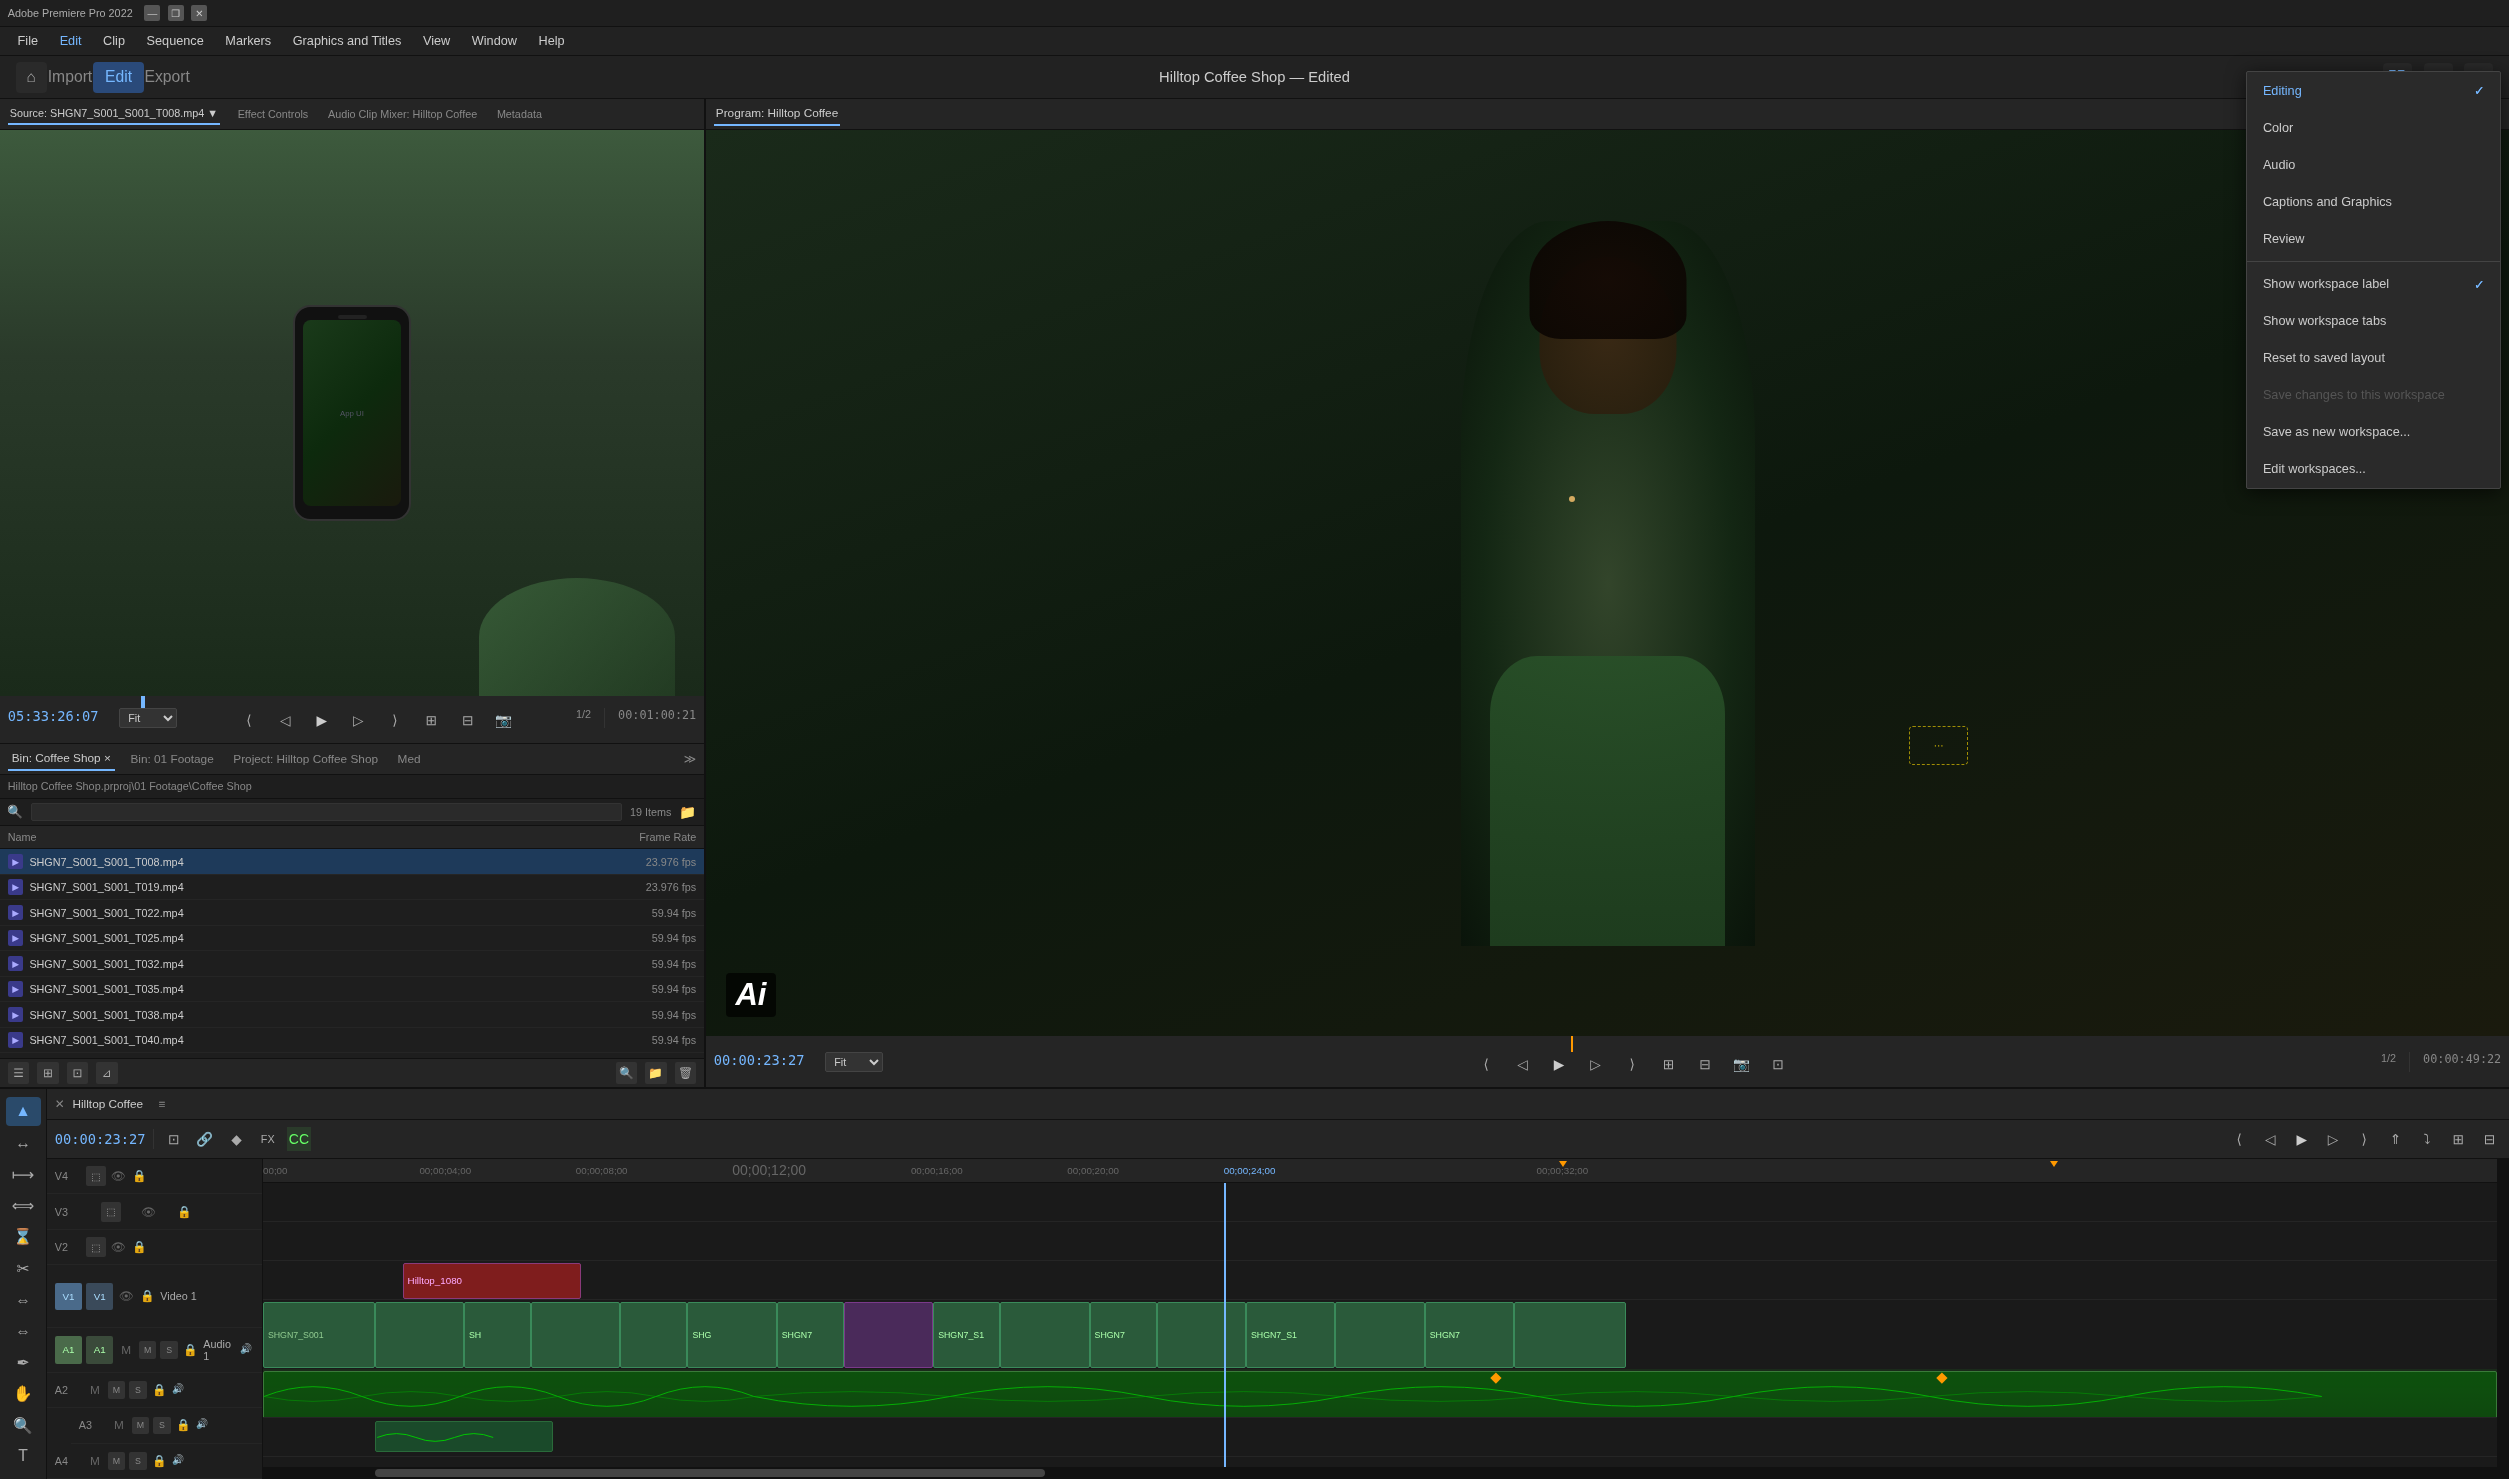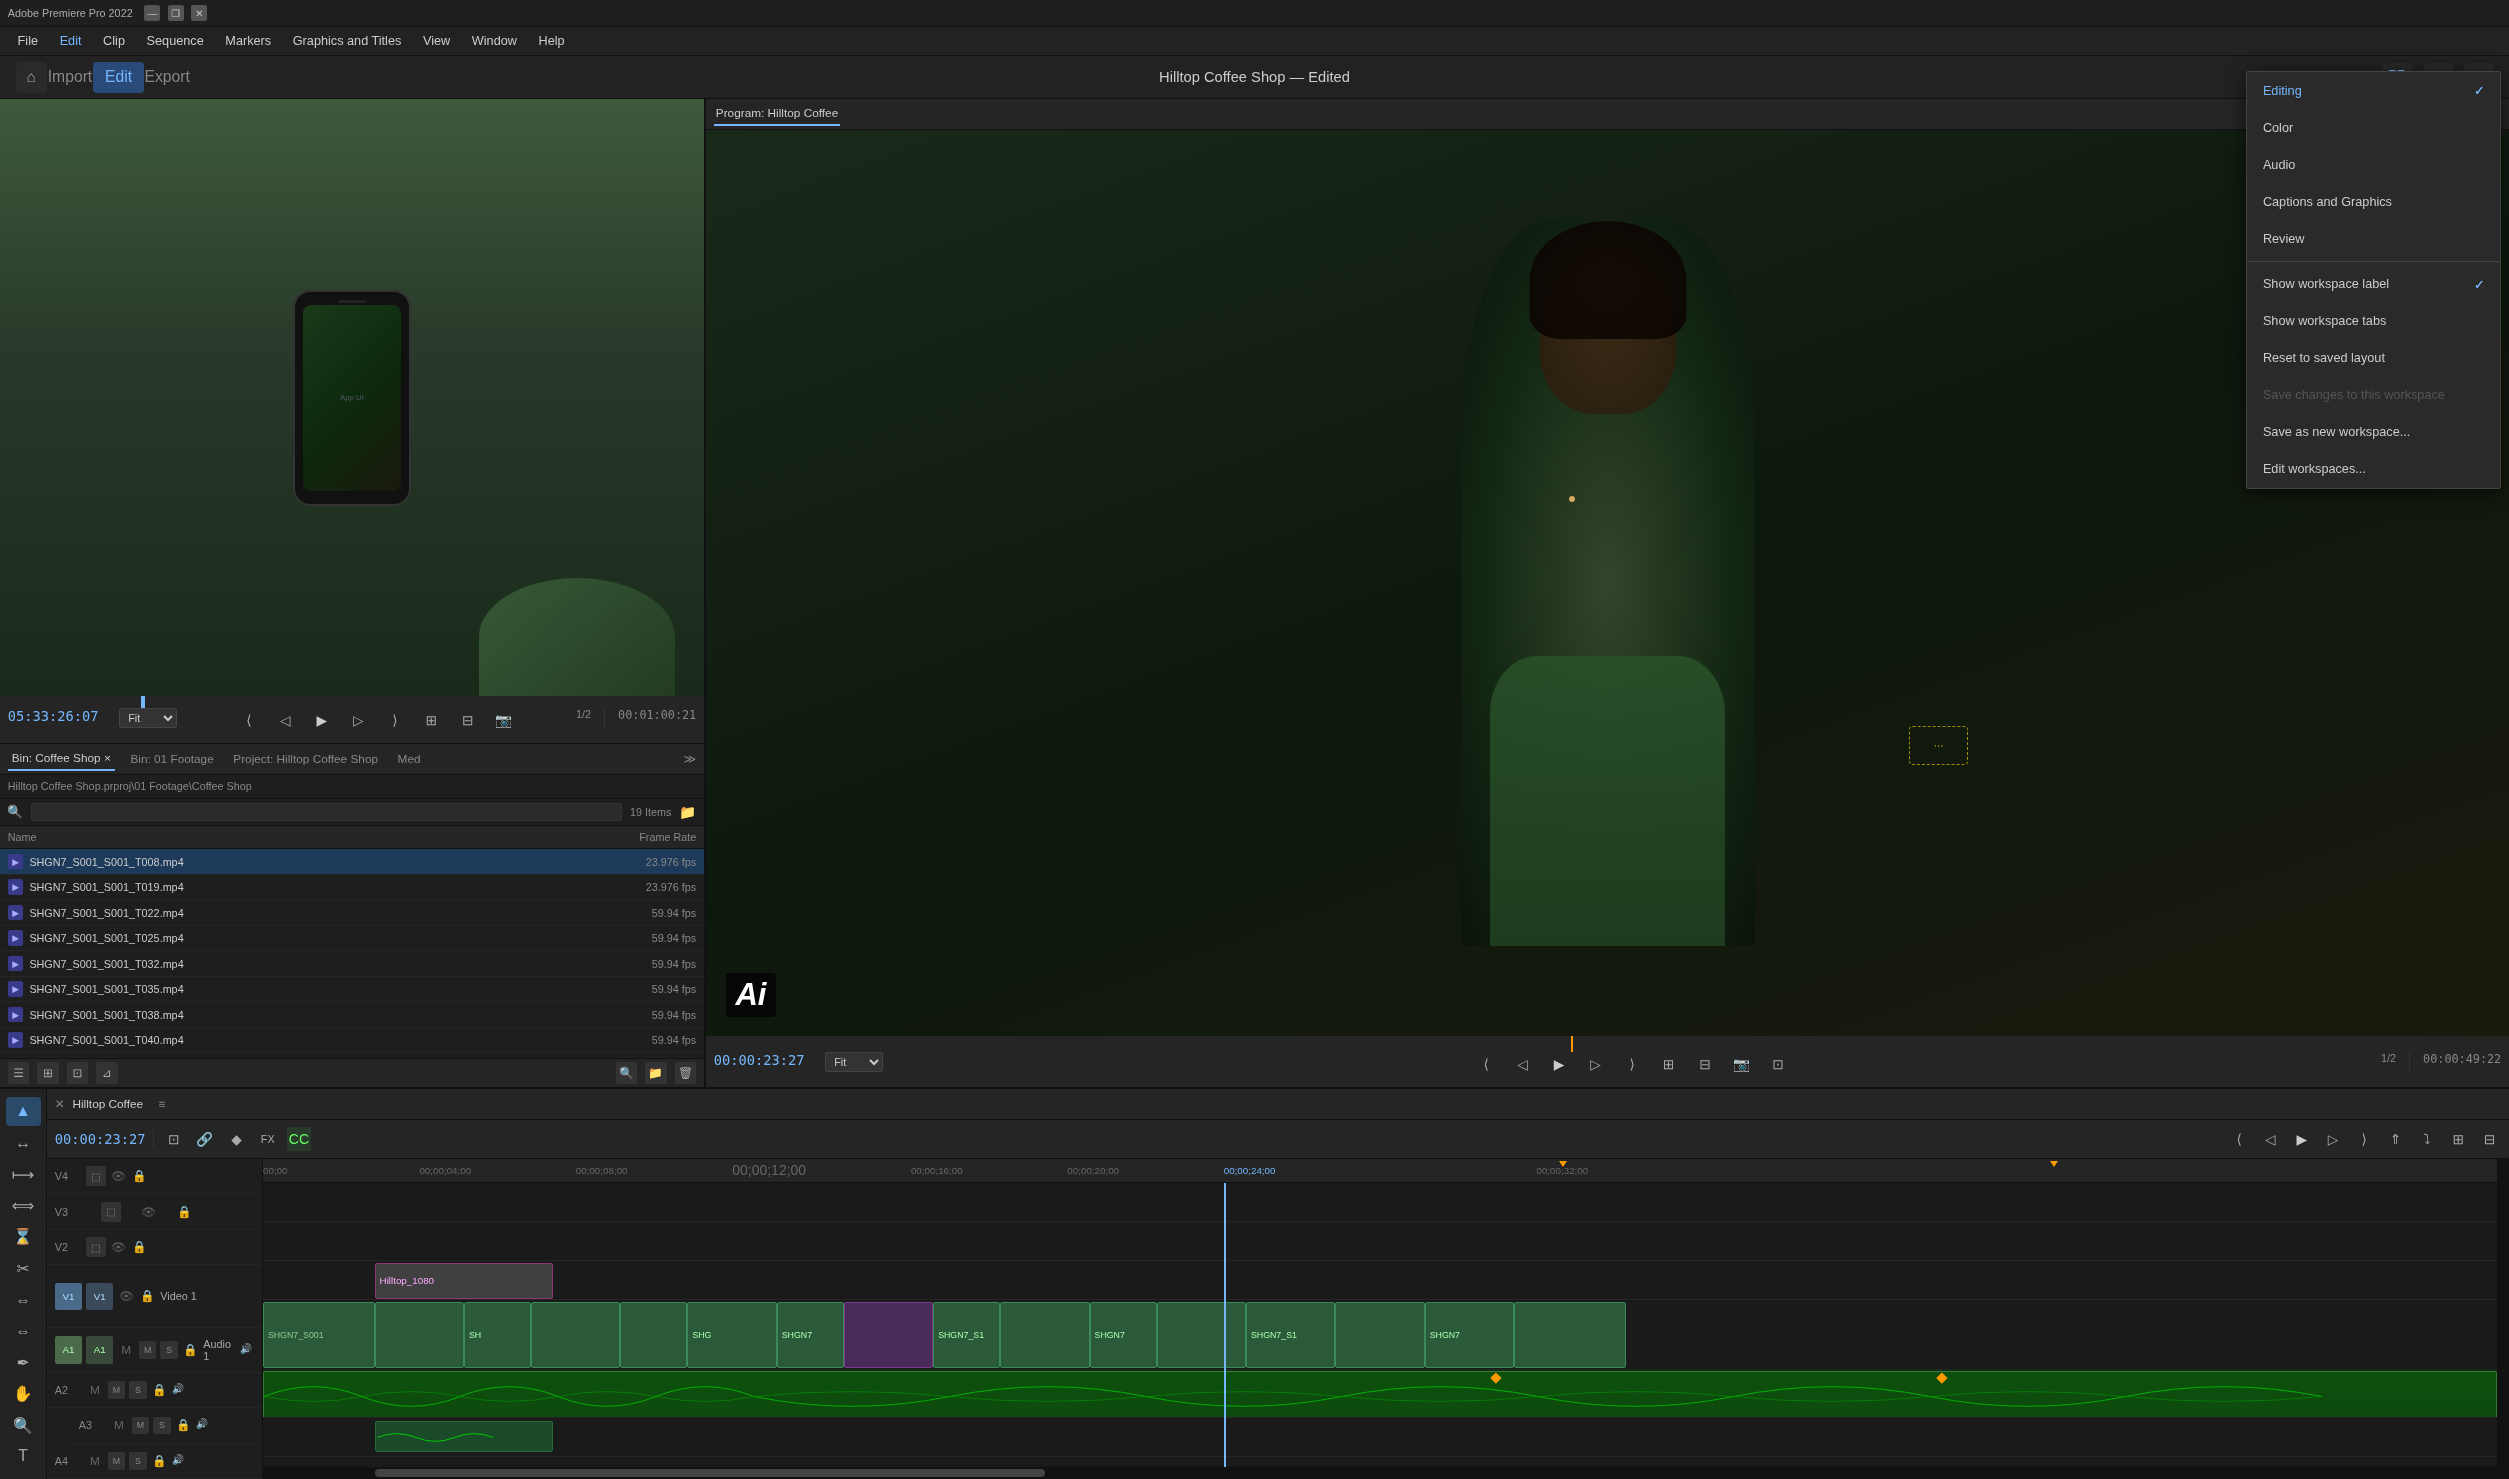--- a/index.html
+++ b/index.html
@@ -567,23 +567,24 @@
       border: 1px solid #3a8a5a;
       border-radius: 2px;
       display: flex;
       align-items: center;
       padding: 0 3.9px;
       font-size: 9.8px;
       color: #aaffaa;
       overflow: hidden;
     }
     .pink-clip {
-      background: #404040;
+      background: #7f1d1d;
       border-color: #8a3a7a;
       color: #ffaaff;
+      margin-left: 28px;
     }
 
     
     .playhead-line {
       position: absolute;
       top: 0;
       bottom: 0;
       width: 2px;
       background: #75b7ff;
       z-index: 10;
@@ -715,20 +716,26 @@
   </div>
 
   <div id="content-area" style="display:flex; flex-direction:column; flex:1; overflow:hidden;">
 
     <div style="display:flex; flex:1; overflow:hidden;">
 
       <div id="left-section" style="width:706px; min-width:706px; display:flex; flex-direction:column; border-right:1px solid #111;">
 
         <div id="source-section" style="flex:1; display:flex; flex-direction:column; background:#1e1e1e; border-bottom:1px solid #111;">
 
+          <div class="panel-tab-bar">
+            <span class="panel-tab active" style="font-size:10.8px;">Source: SHGN7_S001_S001_T008.mp4 ▼</span>
+            <span class="panel-tab" style="font-size:10.8px;">Effect Controls</span>
+            <span class="panel-tab" style="font-size:10.8px;">Audio Clip Mixer: Hilltop Coffee</span>
+            <span class="panel-tab" style="font-size:10.8px;">Metadata</span>
+          </div>
 
           <div class="source-video" style="flex:1; position:relative; background:#22c55e;">
 
             <div class="phone-scene" style="width:100%;height:100%;background:linear-gradient(180deg,#3d5a3d 0%,#2a3a2a 40%,#1a2a1a 100%); display:flex; align-items:center; justify-content:center; position:relative;">
 
               <div style="width:118px;height:216px;background:#111;border-radius:17.6px;border:2.9px solid #333;position:relative;display:flex;align-items:center;justify-content:center;">
                 <div style="width:98px;height:186px;background:linear-gradient(135deg,#1a3a1a,#0d2a0d,#1a1a0d);border-radius:7.8px;overflow:hidden;display:flex;align-items:center;justify-content:center;">
                   <div style="font-size:7.8px;color:#556;text-align:center;">App UI</div>
                 </div>
                 <div style="position:absolute;top:7.8px;width:29px;height:3.9px;background:#222;border-radius:2px;"></div>

